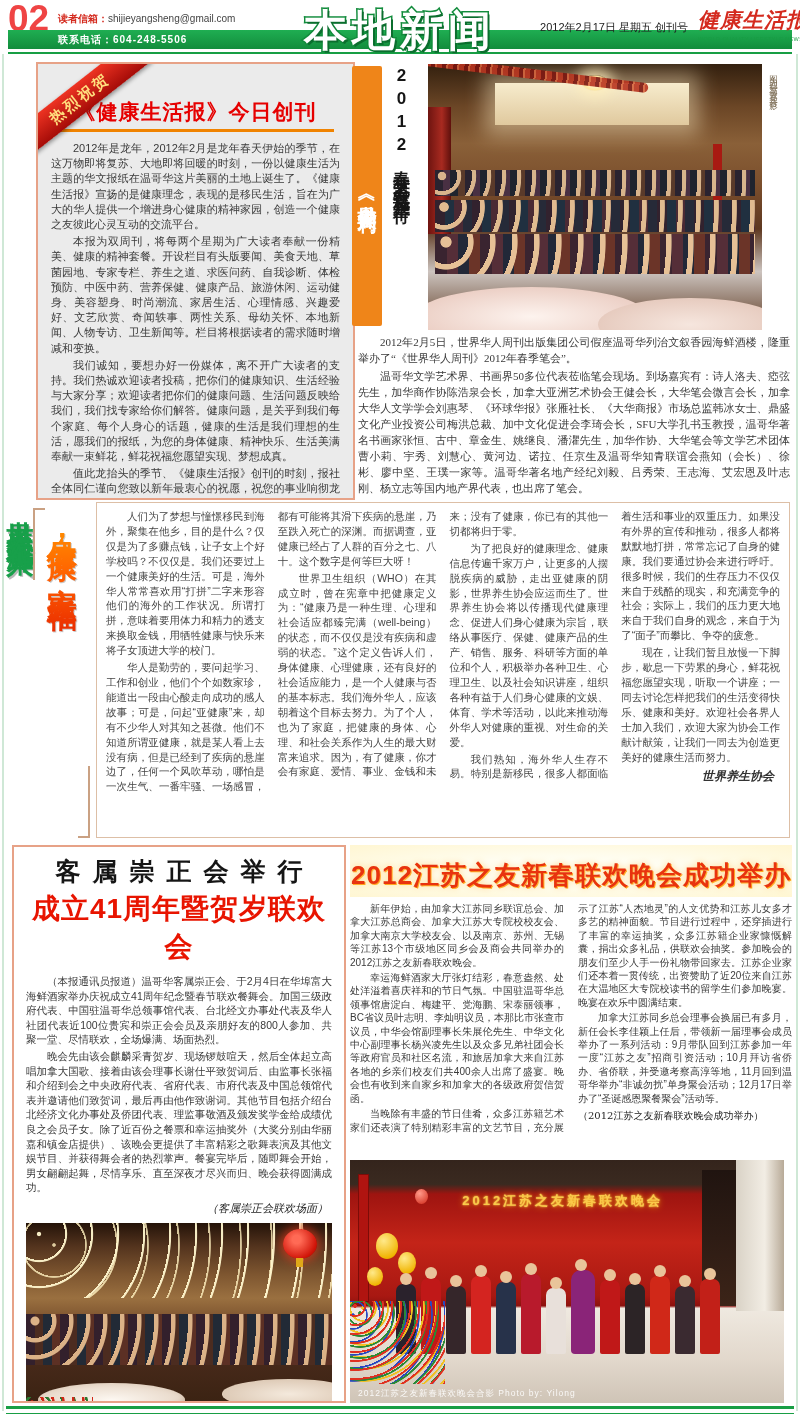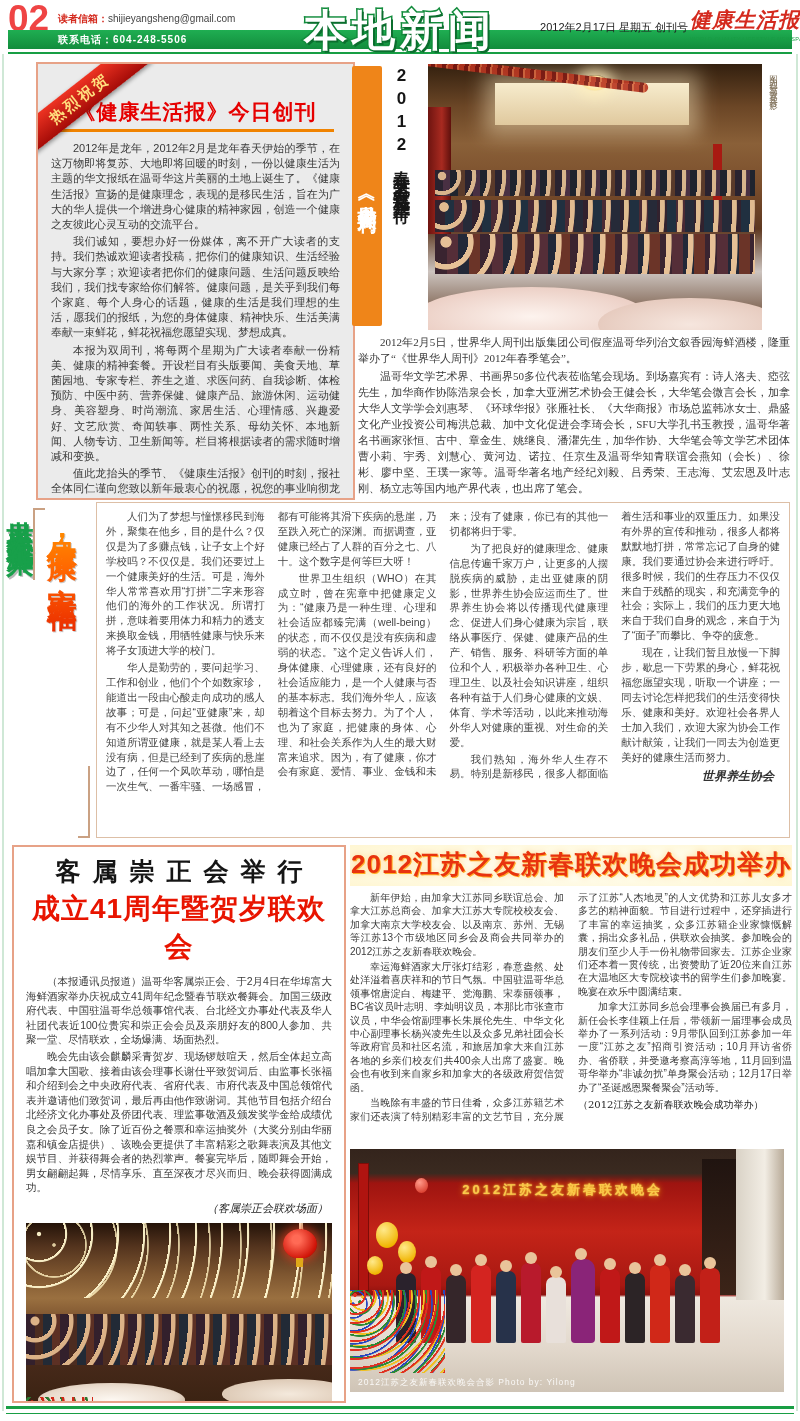--- a/index.html
+++ b/index.html
@@ -15,21 +15,21 @@
   .email-line{position:absolute;left:58px;top:12px;font-size:10px;white-space:nowrap;}
   .email-line .lbl{color:#d42a1e;font-weight:bold;}
   .email-line .val{color:#444;}
   .green-bar{position:absolute;left:8px;right:8px;top:30px;height:19px;background:linear-gradient(180deg,#1fae52,#128c3c);}
   .phone{position:absolute;left:58px;top:33px;font-size:10px;font-weight:bold;color:#fff;letter-spacing:1px;}
   .thin-rule{position:absolute;left:8px;right:8px;top:52px;height:2px;background:#189e44;}
   .section-title{position:absolute;left:50%;transform:translateX(-50%);top:2px;font-size:43px;font-weight:bold;
         color:#fff;letter-spacing:5px;-webkit-text-stroke:3px #128c3c;paint-order:stroke fill;
         text-shadow:2px 2px 0 #0b6e2e;white-space:nowrap;z-index:3;}
   .date-line{position:absolute;right:112px;top:20px;font-size:11px;font-weight:normal;color:#222;white-space:nowrap;}
-  .logo{position:absolute;right:10px;top:6px;text-align:center;width:100px;}
+  .logo{position:absolute;right:2px;top:6px;text-align:center;width:100px;}
   .logo-cn{font-family:"DejaVu Serif","Liberation Serif",serif;font-style:italic;font-weight:bold;
         font-size:21px;color:#d42a1e;letter-spacing:1px;white-space:nowrap;}
   .logo-en{font-size:5.5px;color:#189e44;letter-spacing:.4px;white-space:nowrap;margin-top:2px;}
 
   
   .a1-box{position:absolute;left:36px;top:62px;width:319px;height:438px;background:#ebebeb;
         border:2px solid #e7a287;box-sizing:border-box;padding:34px 13px 8px 13px;overflow:hidden;}
   .ribbon{position:absolute;left:-38px;top:20px;width:160px;padding:5px 0;text-align:center;
         transform:rotate(-38deg);background:linear-gradient(180deg,#ee3322,#a50c08);
         color:#ffdf7e;font-weight:bold;font-size:15px;letter-spacing:3px;
@@ -117,21 +117,21 @@
         background:radial-gradient(#fdf8f2,#e6d6c6 75%);box-shadow:inset 0 -3px 6px #c9b49e;}
   .bl-table2{position:absolute;bottom:6%;right:-8%;width:44%;height:15%;border-radius:50%;
         background:radial-gradient(#f4e9dc,#dcc8b4 75%);}
   .bl-flowers{position:absolute;bottom:0;left:0;width:22%;height:12%;
         background:repeating-radial-gradient(circle at 6px 6px,#d02818 0 2.4px,transparent 3px 10px),
                    repeating-radial-gradient(circle at 12px 10px,#2a7a30 0 2px,transparent 2.6px 12px);}
 
   
   .a5-wrap{position:absolute;left:350px;top:845px;width:442px;height:558px;overflow:hidden;}
   .a5-title{background:radial-gradient(ellipse at center,#fffef5 30%,#fff6d2);color:#e8330e;
-        font-size:26px;font-weight:bold;text-align:center;letter-spacing:1px;padding:2px 0 4px 0;
+        font-size:26px;font-weight:bold;text-align:center;letter-spacing:1px;padding:13px 0 4px 0;
         text-shadow:0 0 7px #ffd27f,1px 1px 0 #ff9c00;}
   .a5-body{position:relative;margin-top:5px;height:252px;column-count:2;column-gap:14px;overflow:hidden;}
   .a5-body .para{font-size:10px;line-height:13.4px;}
   .a5-caption{font-family:"DejaVu Serif","Liberation Serif",serif;
         font-size:10px;color:#222;text-align:left;margin:4px 18px 0 0;}
 
   
   .photo-br{width:434px;height:243px;margin-top:6px;
         background:linear-gradient(180deg,#34241c 0%,#3a2a20 10%,#9e1410 14%,#c42418 34%,#a81812 56%,#8c120e 60%,#efe9e0 61%,#e2d8cc 82%,#cfc4b6 100%);}
   .br-stage-text{position:absolute;top:13%;left:14%;width:70%;text-align:center;color:#ffd34d;
@@ -183,22 +183,22 @@
     <div class="logo-cn">健康生活报</div>
     <div class="logo-en">WORLD QUALITY LIFESTYLE NEWSPAPER</div>
   </div>
 
   <div class="a1-box">
     <div class="ribbon">热烈祝贺</div>
     <h2 class="a1-title">《健康生活报》今日创刊</h2>
     <div class="a1-underline"></div>
     <div class="a1-body">
         <p class="para">2012年是龙年，2012年2月是龙年春天伊始的季节，在这万物即将复苏、大地即将回暖的时刻，一份以健康生活为主题的华文报纸在温哥华这片美丽的土地上诞生了。《健康生活报》宣扬的是健康理念，表现的是移民生活，旨在为广大的华人提供一个增进身心健康的精神家园，创造一个健康之友彼此心灵互动的交流平台。</p>
+        <p class="para">本报为双周刊，将每两个星期为广大读者奉献一份精美、健康的精神套餐。开设栏目有头版要闻、美食天地、草菌园地、专家专栏、养生之道、求医问药、自我诊断、体检预防、中医中药、营养保健、健康产品、旅游休闲、运动健身、美容塑身、时尚潮流、家居生活、心理情感、兴趣爱好、文艺欣赏、奇闻轶事、两性关系、母幼关怀、本地新闻、人物专访、卫生新闻等。栏目将根据读者的需求随时增减和变换。</p>
         <p class="para">我们诚知，要想办好一份媒体，离不开广大读者的支持。我们热诚欢迎读者投稿，把你们的健康知识、生活经验与大家分享；欢迎读者把你们的健康问题、生活问题反映给我们，我们找专家给你们解答。健康问题，是关乎到我们每个家庭、每个人身心的话题，健康的生活是我们理想的生活，愿我们的报纸，为您的身体健康、精神快乐、生活美满奉献一束鲜花，鲜花祝福您愿望实现、梦想成真。</p>
-        <p class="para">本报为双周刊，将每两个星期为广大读者奉献一份精美、健康的精神套餐。开设栏目有头版要闻、美食天地、草菌园地、专家专栏、养生之道、求医问药、自我诊断、体检预防、中医中药、营养保健、健康产品、旅游休闲、运动健身、美容塑身、时尚潮流、家居生活、心理情感、兴趣爱好、文艺欣赏、奇闻轶事、两性关系、母幼关怀、本地新闻、人物专访、卫生新闻等。栏目将根据读者的需求随时增减和变换。</p>
         <p class="para">值此龙抬头的季节、《健康生活报》创刊的时刻，报社全体同仁谨向您致以新年最衷心的祝愿，祝您的事业响彻龙龙（隆隆）的爆竹响，愿您的生活充满龙龙（浓浓）的幸福声！</p>
       </div>
   </div>
 
   <div class="series-bar">《世界华人周刊》</div>
   <div class="headline-vert">2012春季笔会在温哥华举行</div>
 
   <div class="photo photo-top">
     <div class="ceil"></div>
     <div class="chand"></div>

